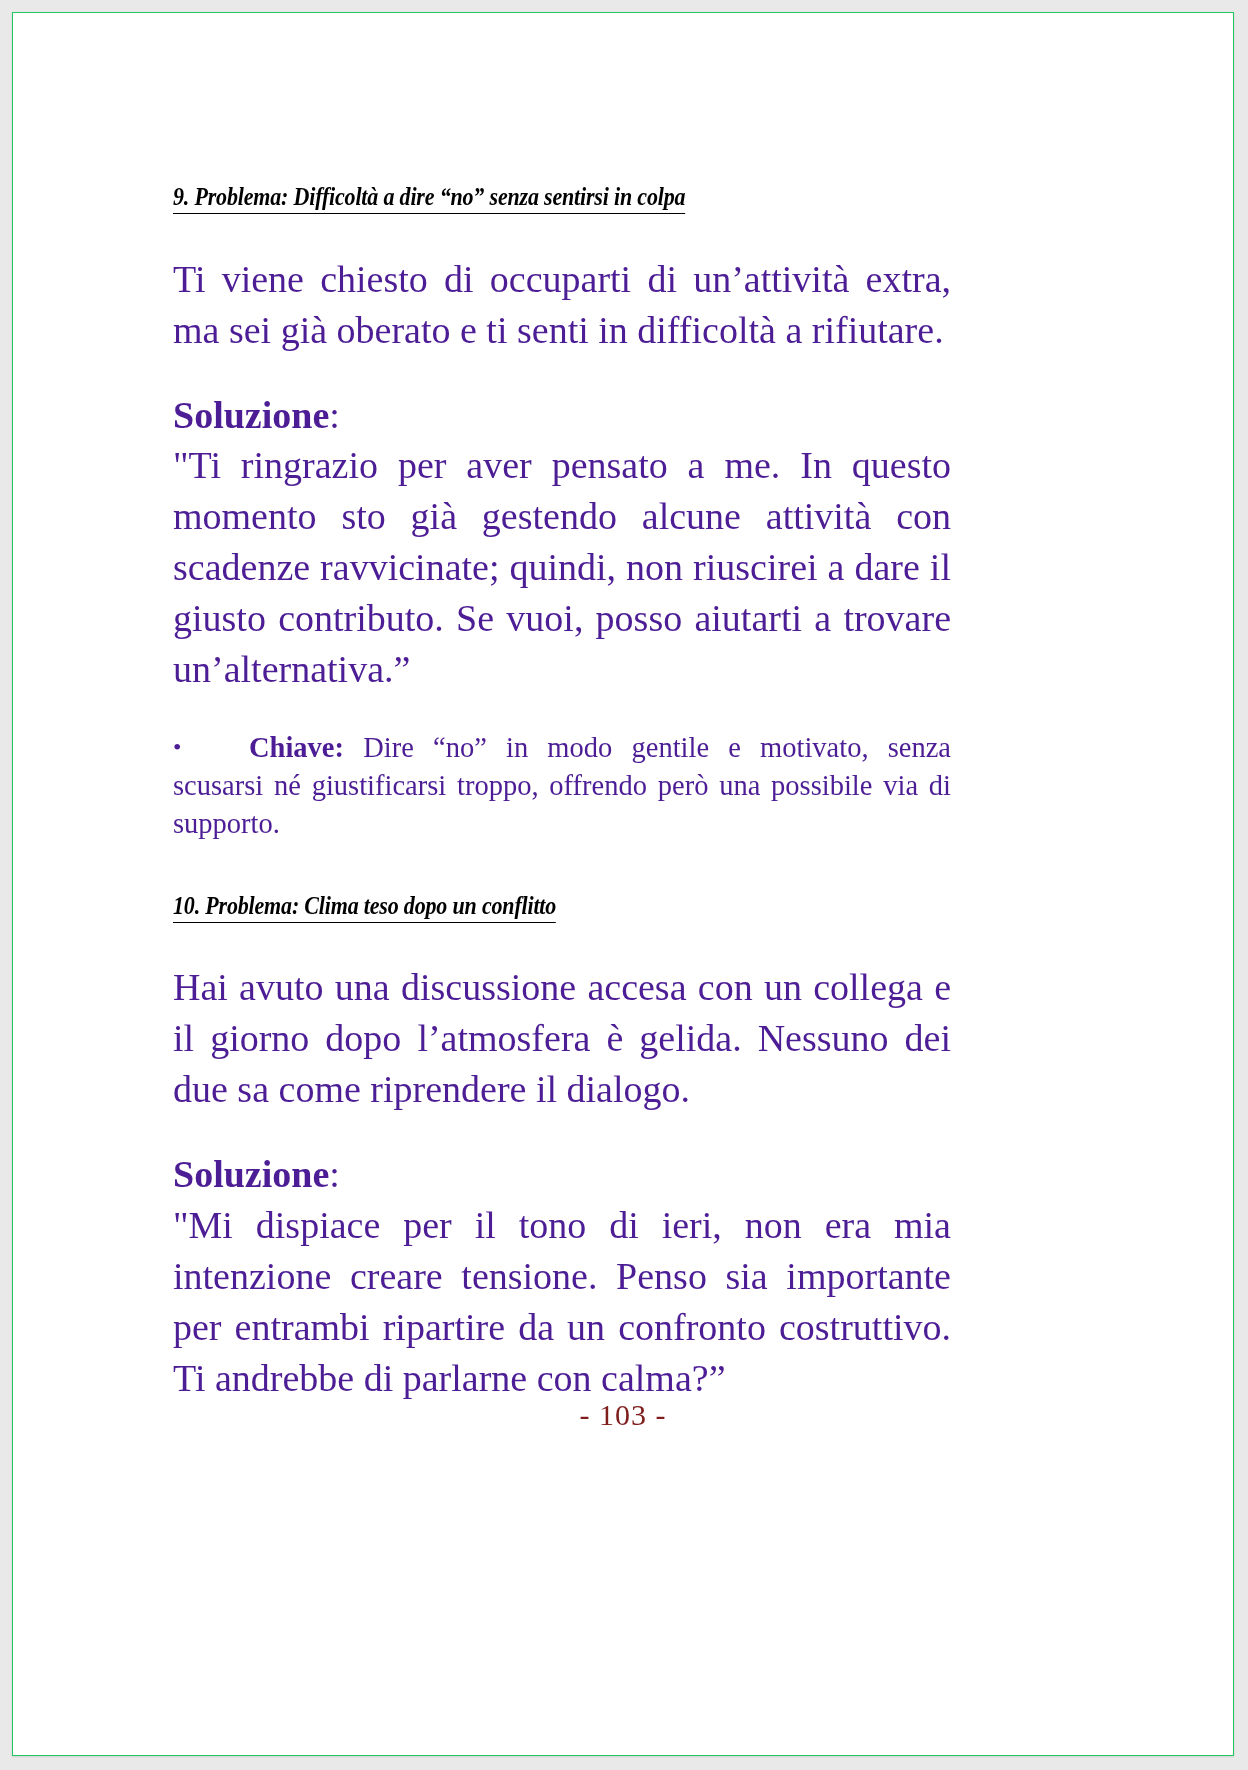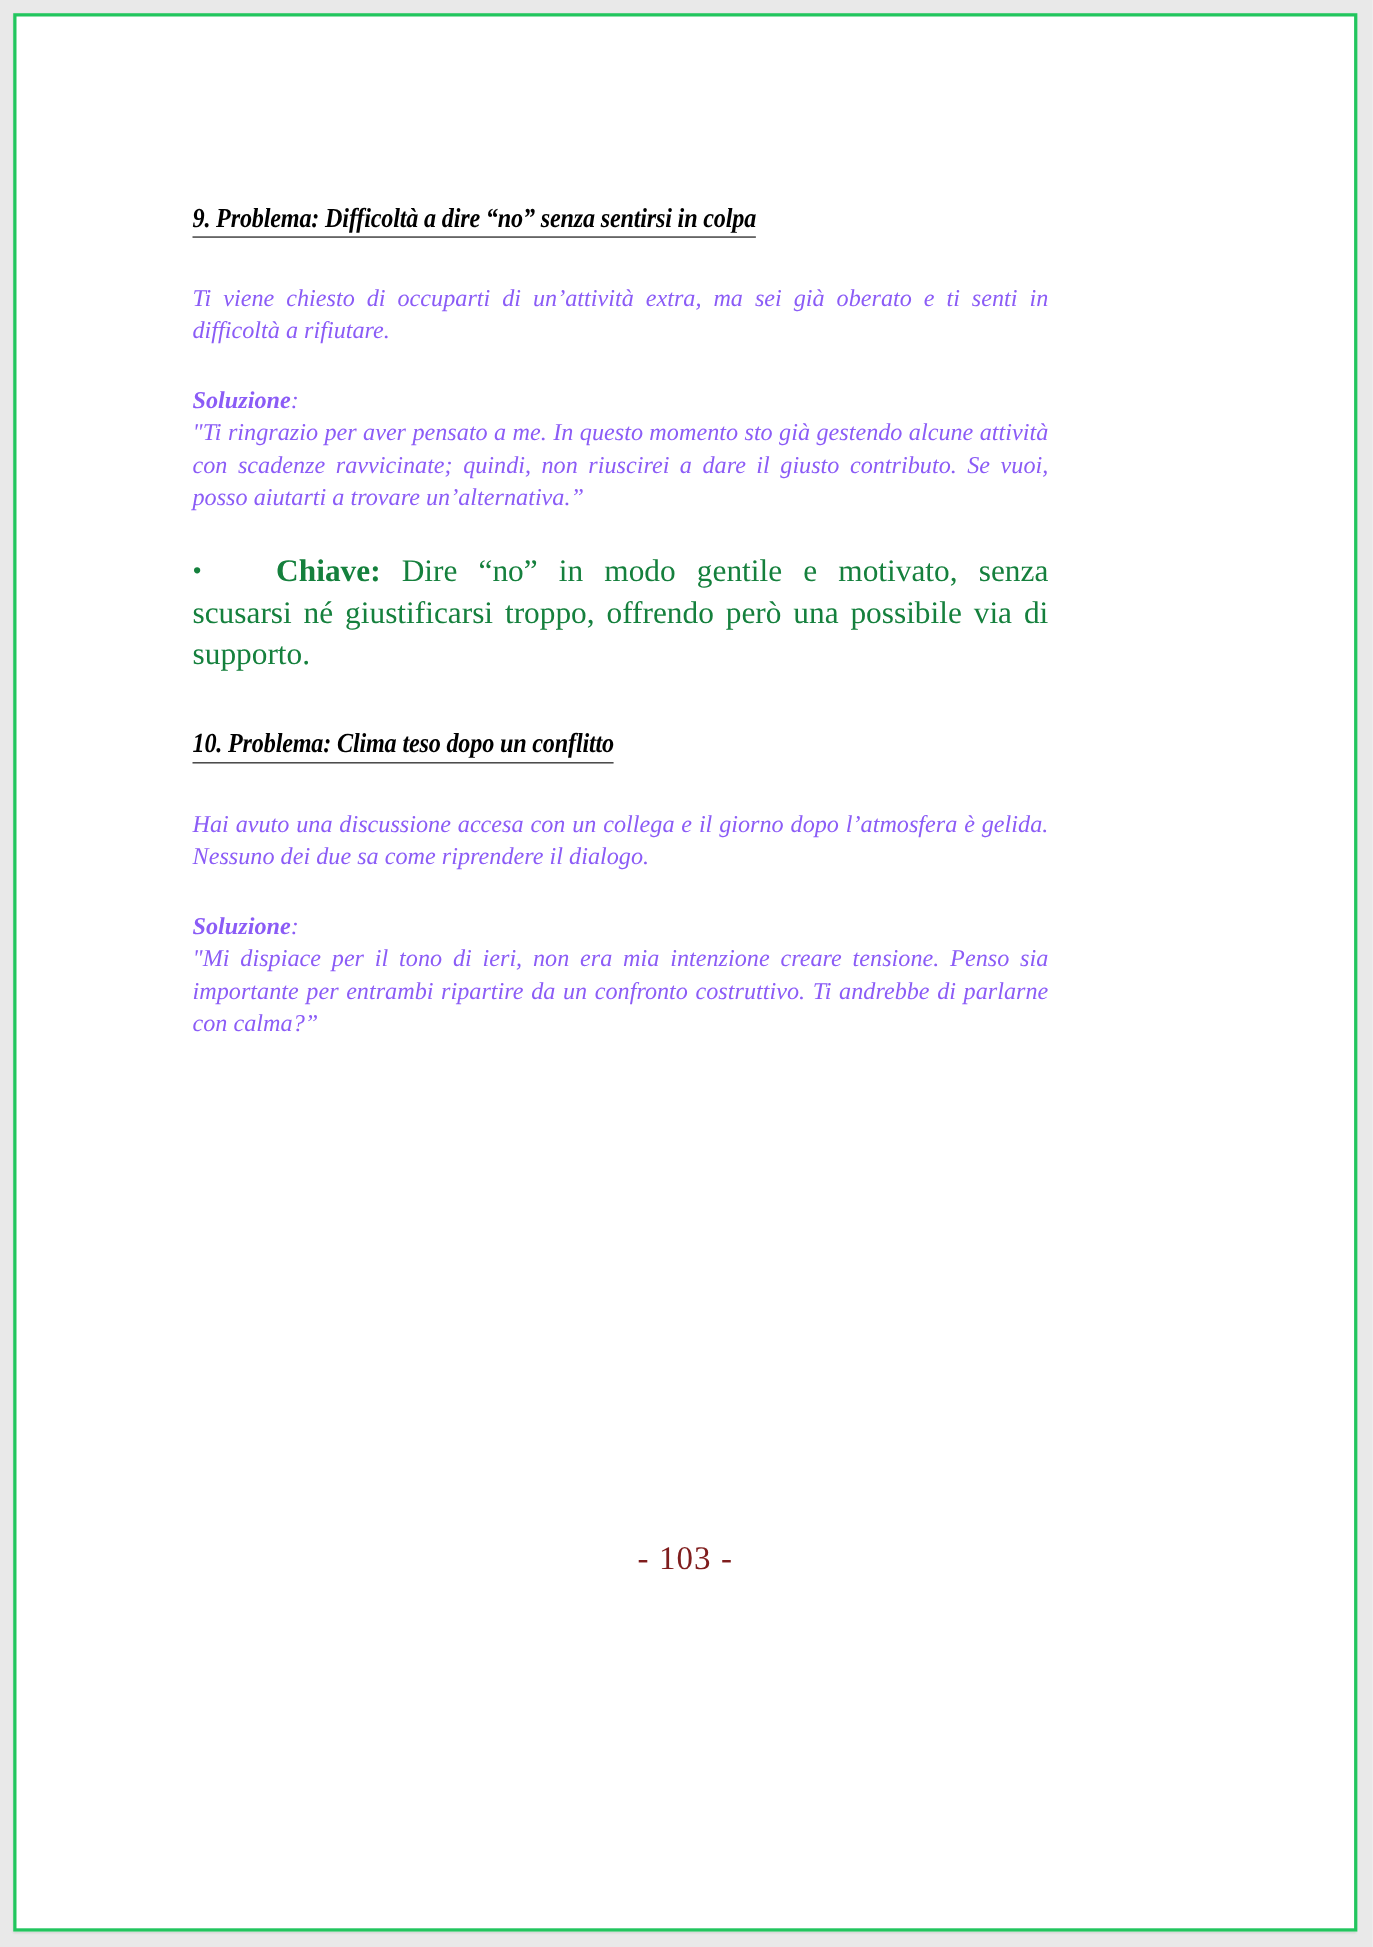--- a/index.html
+++ b/index.html
@@ -14,21 +14,21 @@
     overflow: hidden;
   }
 
   .page-surface {
     position: absolute;
     left: 12px;
     top: 12px;
     width: 1222px;
     height: 1744px;
     background: #ffffff;
-    border: 3px solid #22c55e;
+    border: 1px solid #22c55e;
     box-sizing: border-box;
     box-shadow: 0 1px 2px rgba(0,0,0,0.10);
     overflow: hidden;
   }
 
   .content-column {
     position: absolute;
     left: 160px;
     top: 170px;
     width: 778px;
@@ -48,48 +48,47 @@
     transform-origin: left center;
   }
   .section-heading .heading-text {
     border-bottom: 1.6px solid #000;
     padding-bottom: 3px;
     display: inline;
   }
 
   
   p.body-text {
-    font-size: 22px;
+    font-size: 38px;
     line-height: 1.34;
-    color: #8b5cf6;
+    color: #4c1d95;
     text-align: justify;
     text-justify: inter-word;
     margin: 0;
     hyphens: none;
-    font-style: italic;
   }
 
   .label-strong {
     font-weight: 700;
   }
   .label-plain {
     font-weight: 400;
   }
 
   
   .gap-lg { height: 42px; }
   .gap-md { height: 34px; }
   .gap-xl { height: 48px; }
 
   
   .bullet-item {
     position: relative;
     font-size: 28.5px;
     line-height: 1.34;
-    color: #15803d;
+    color: #4c1d95;
     text-align: justify;
     margin: 0;
   }
   .bullet-item .bullet-glyph {
     display: inline-block;
     width: 14px;
     text-align: left;
     font-size: 24px;
     line-height: 1;
     vertical-align: 2px;

